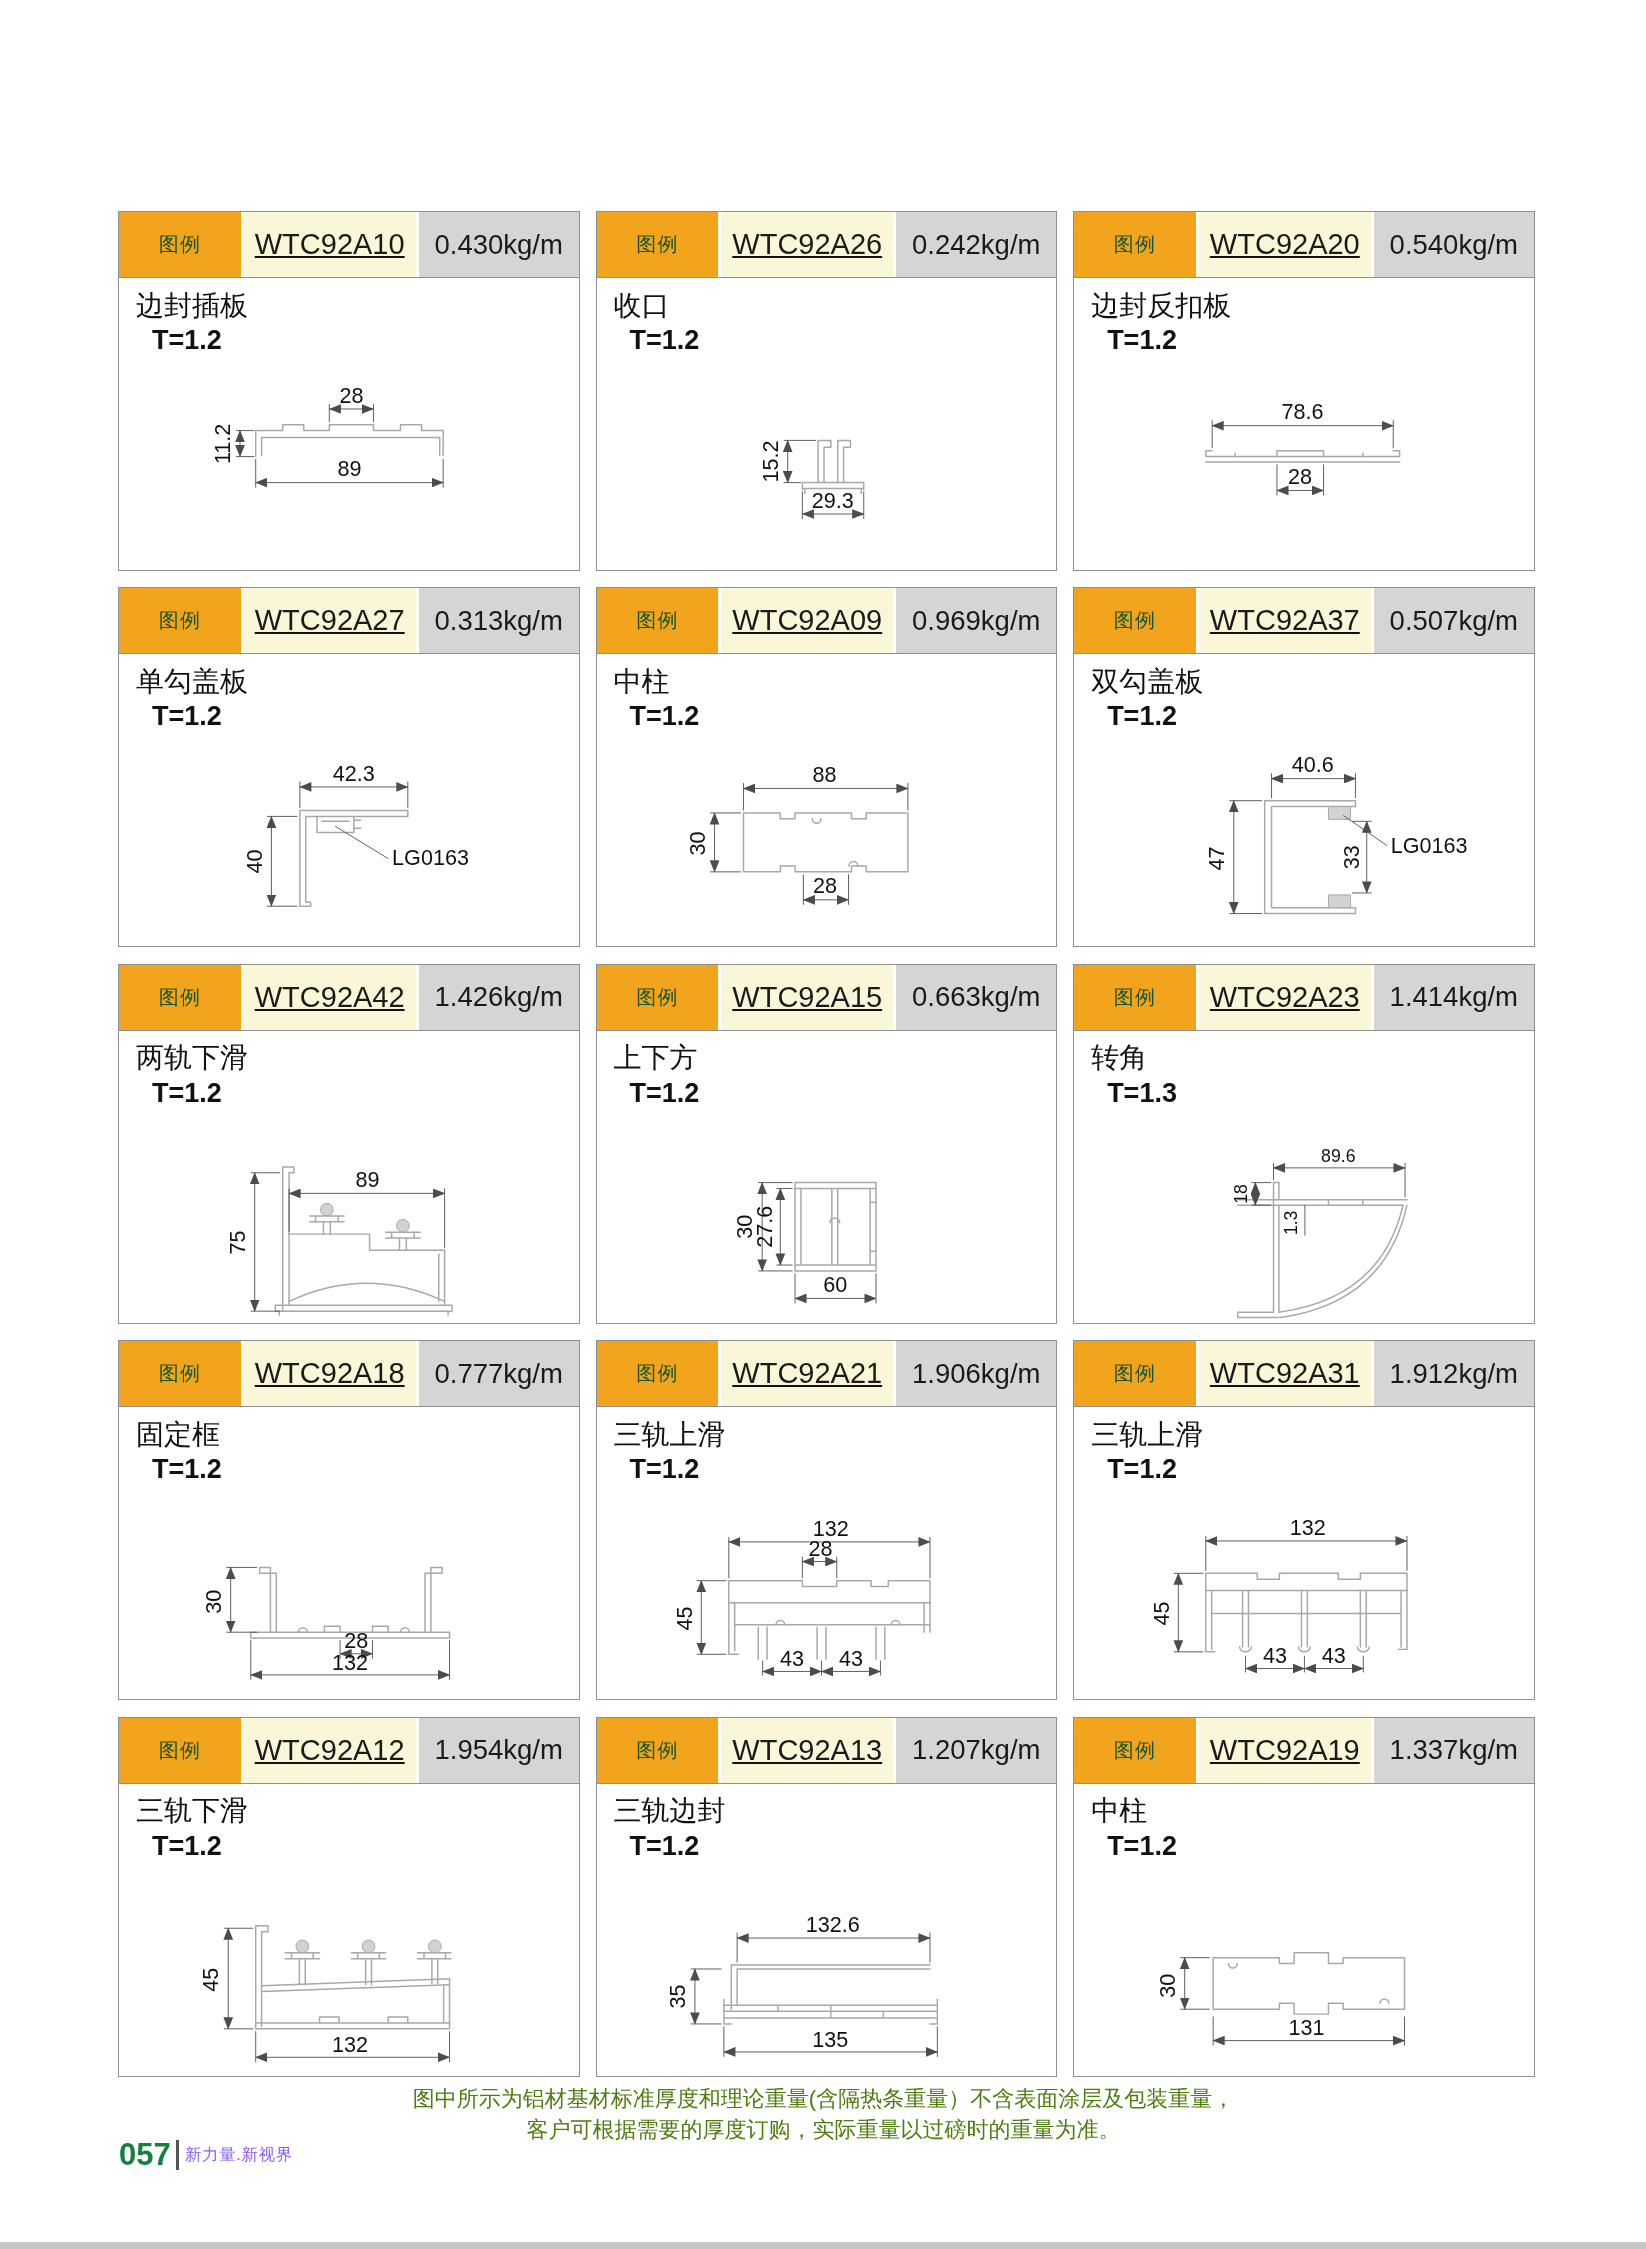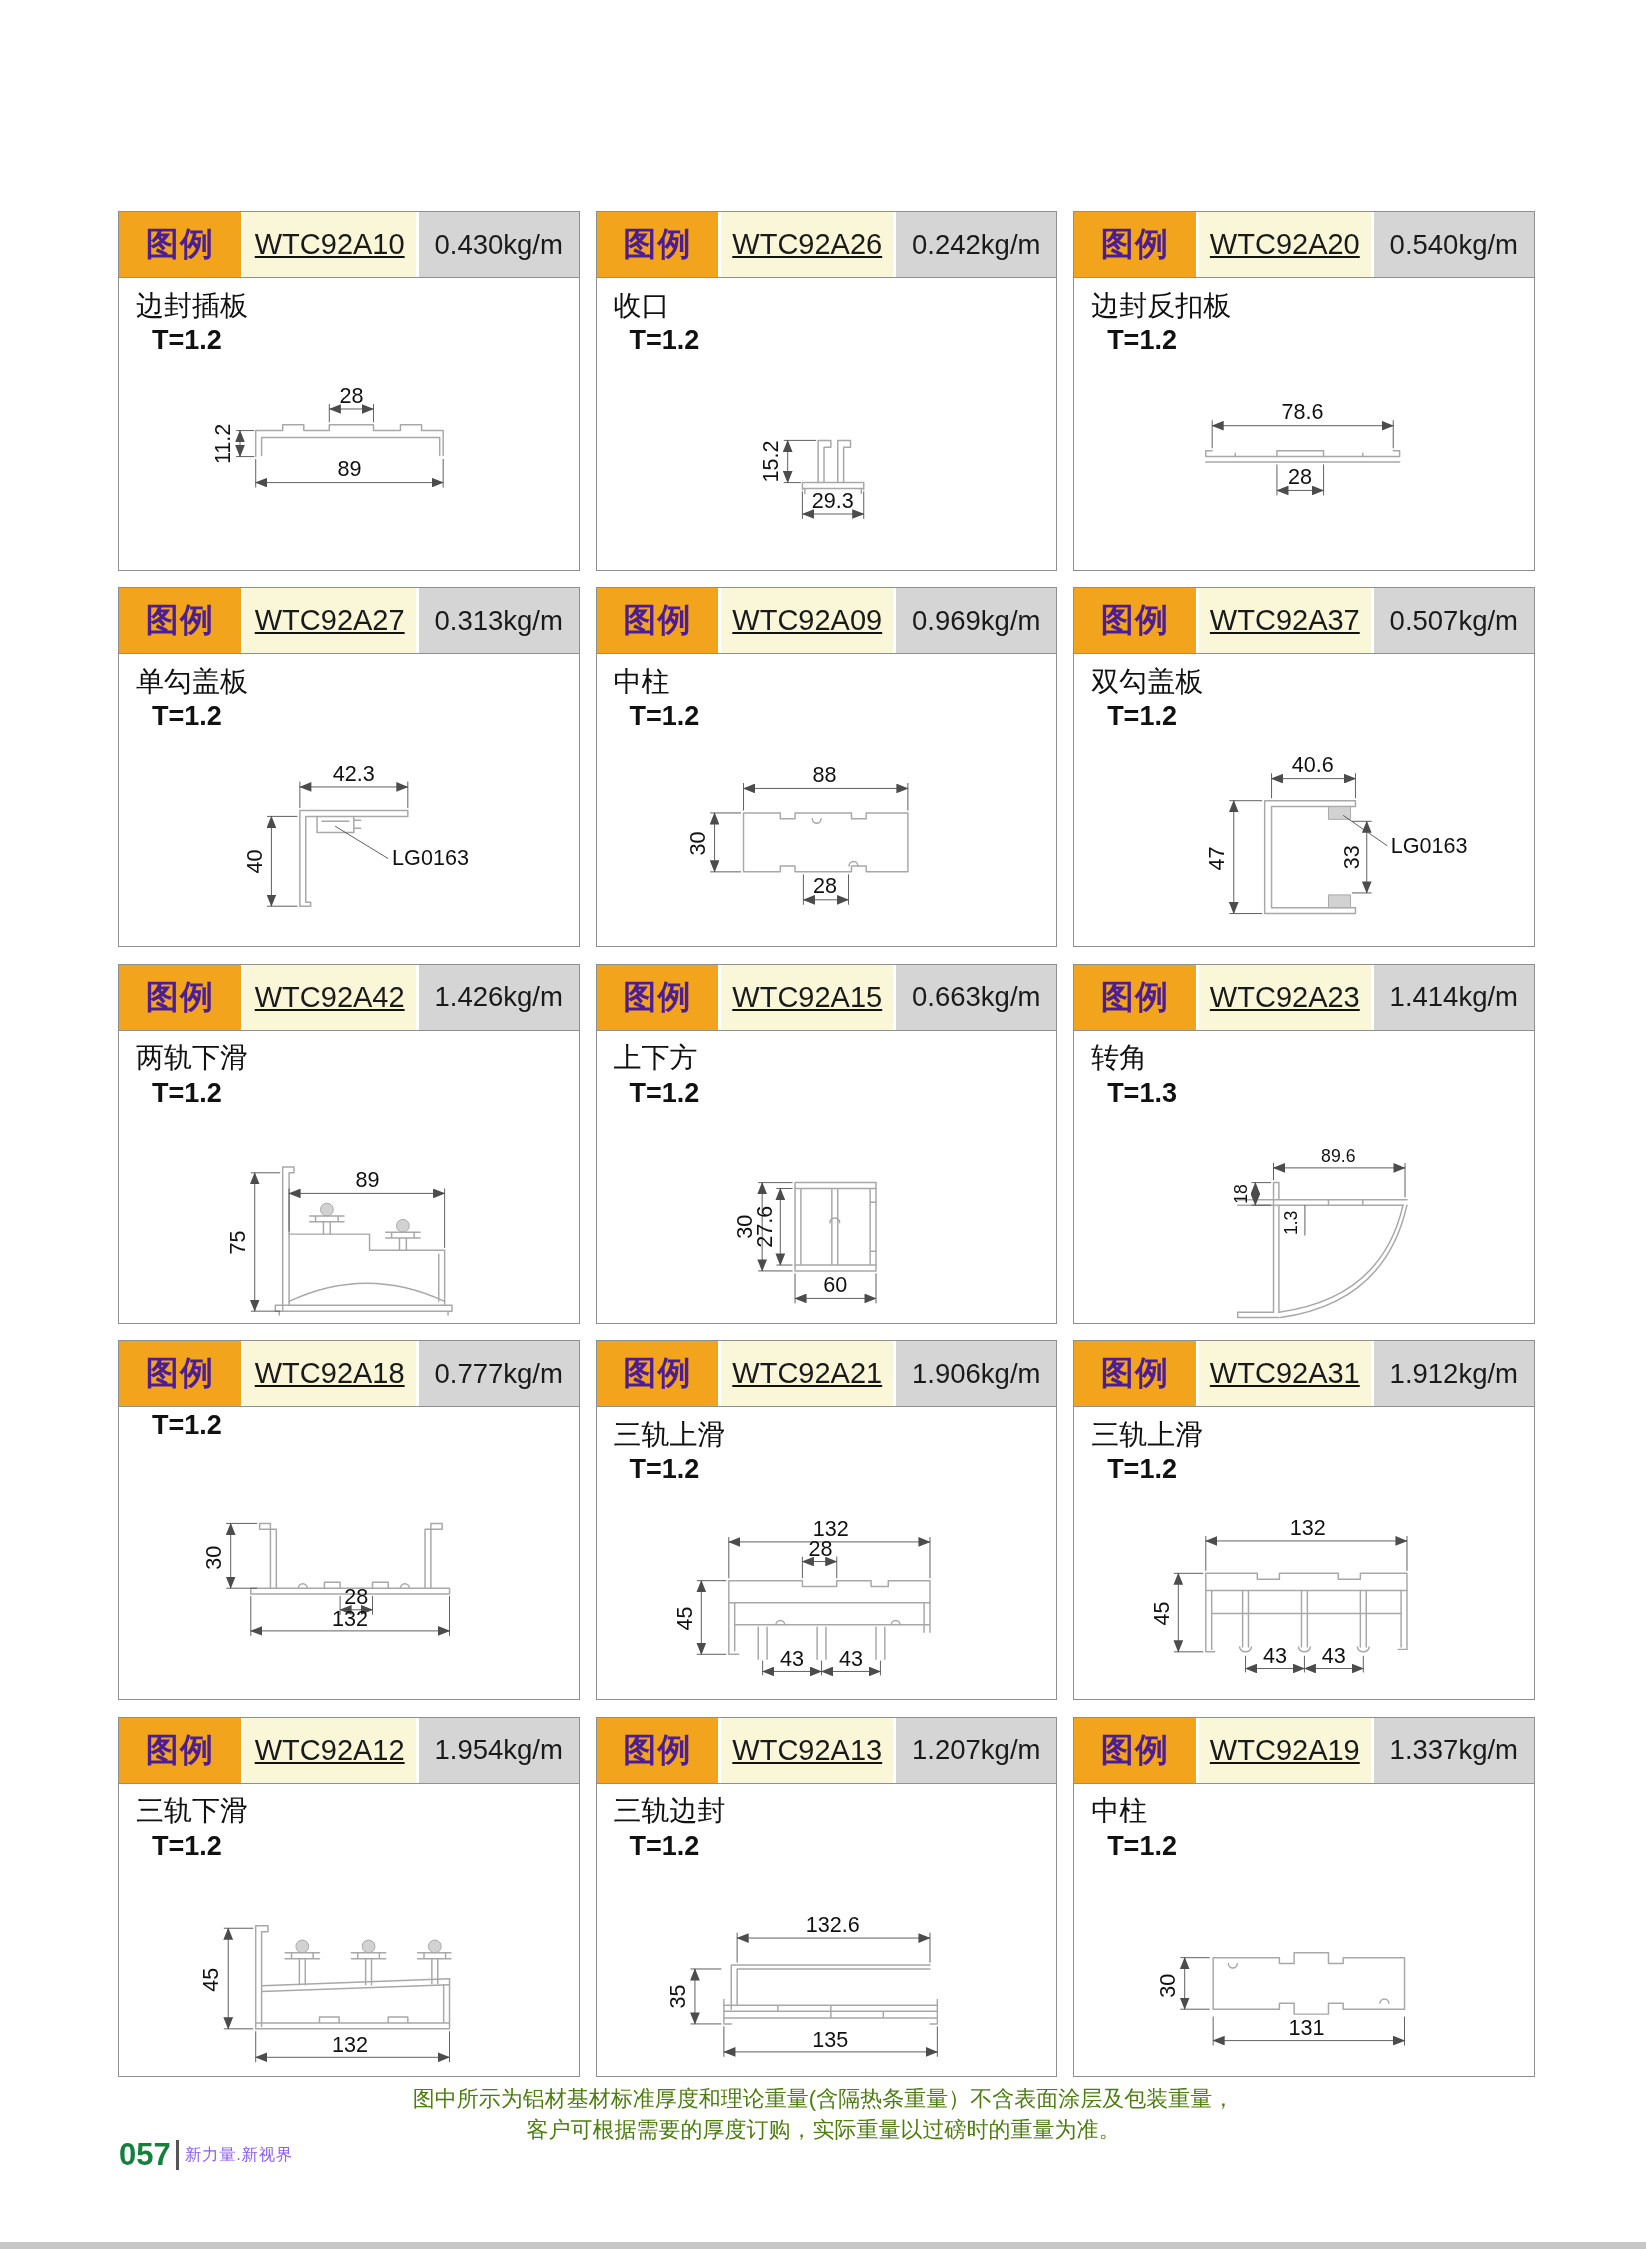--- a/index.html
+++ b/index.html
@@ -14,21 +14,21 @@
   }
   .cell{
     height:360px;border:1.3px solid #8f8f8f;background:#fff;
     display:flex;flex-direction:column;box-sizing:border-box;
   }
   .hdr{height:65px;flex:0 0 65px;display:flex;gap:2.6px;background:#fff;border-bottom:1.3px solid #8f8f8f;}
   .hseg{display:flex;align-items:center;justify-content:center;}
   .hseg.orange{flex:0 0 26.5%;background:#F2A41C;}
   .hseg.cream{flex:0 0 37.5%;background:#FAF7D8;text-decoration:underline;}
   .hseg.gray{flex:1 1 auto;background:#D5D5D5;}
-  .legend{font-size:33px;font-weight:bold;color:#4c1d95;letter-spacing:1.3px;}
+  .legend{font-size:20px;font-weight:normal;color:#14532d;letter-spacing:1.3px;}
   .code{font-size:29px;color:#1a1a1a;}
   .wgt{font-size:27.5px;color:#1a1a1a;}
   .body{flex:1 1 auto;overflow:hidden;}
   .ttl{padding:10.5px 0 0 17px;font-size:28px;font-weight:400;line-height:34px;}
   .thk{padding:2.6px 0 0 33px;font-size:27px;font-weight:600;line-height:31px;}
   .draw{display:block;width:100%;height:211px;}
   svg .p{fill:none;stroke:#a8a8a8;stroke-width:3;stroke-linejoin:round;stroke-linecap:round}
   svg .pf{fill:#d2d2d2;stroke:#a8a8a8;stroke-width:2}
   svg .d{stroke:#4c4c4c;stroke-width:1.8;fill:none}
   svg .dt{font-family:"Liberation Sans",sans-serif;font-size:44px;fill:#111}
@@ -399,20 +399,21 @@
           <span class="legend">图例</span>
         </div>
       <div class="hseg cream">
           <span class="code">WTC92A18</span>
         </div>
       <div class="hseg gray">
           <span class="wgt">0.777kg/m</span>
         </div>
     </div>
     <div class="body">
+      <div class="ttl">固定框</div>
       <div class="thk">T=1.2</div>
       <svg class="draw" viewBox="0 0 700 430">
         <g>
           <path class="p" d="M190,168 V300 M202,180 V300 M168,168 H190 M168,180 H202 M168,168 V180"></path>
           <path class="p" d="M517,168 V300 M505,180 V300 M517,168 H540 M505,180 H540 M540,168 V180"></path>
           <path class="p" d="M150,300 H555 M150,312 H555 M150,300 V312 M555,300 V312"></path>
           <path class="p" d="M300,300 V288 H332 V300 M398,300 V288 H430 V300"></path>
           <path class="p" d="M247,300 a9,9 0 1,1 18,0 M455,300 a9,9 0 1,1 18,0"></path>
         </g>
         <g>

